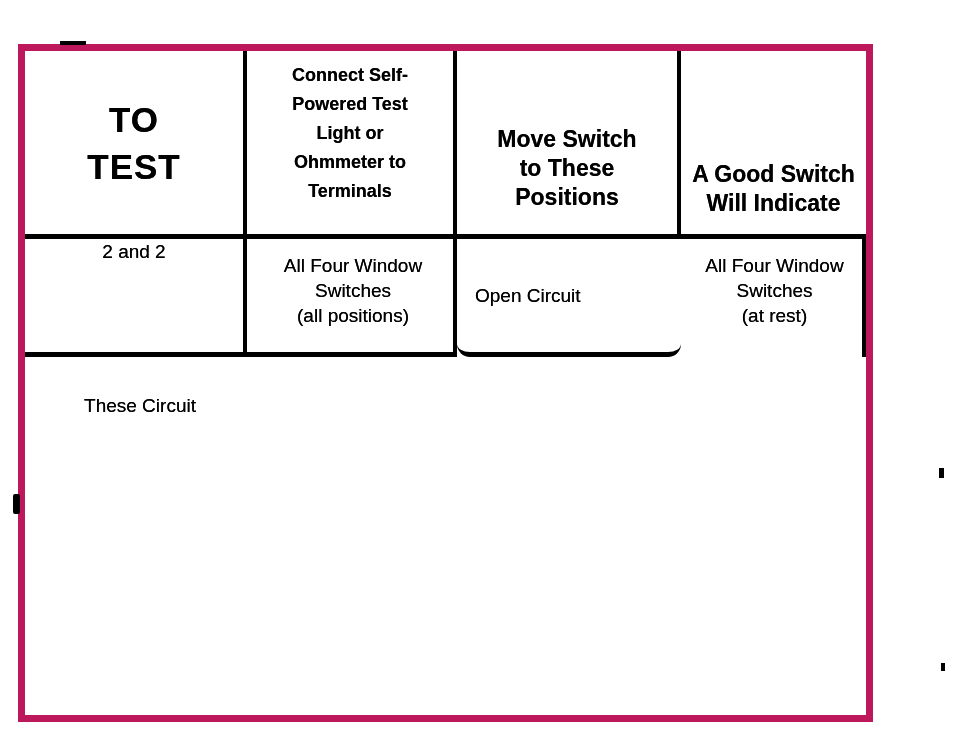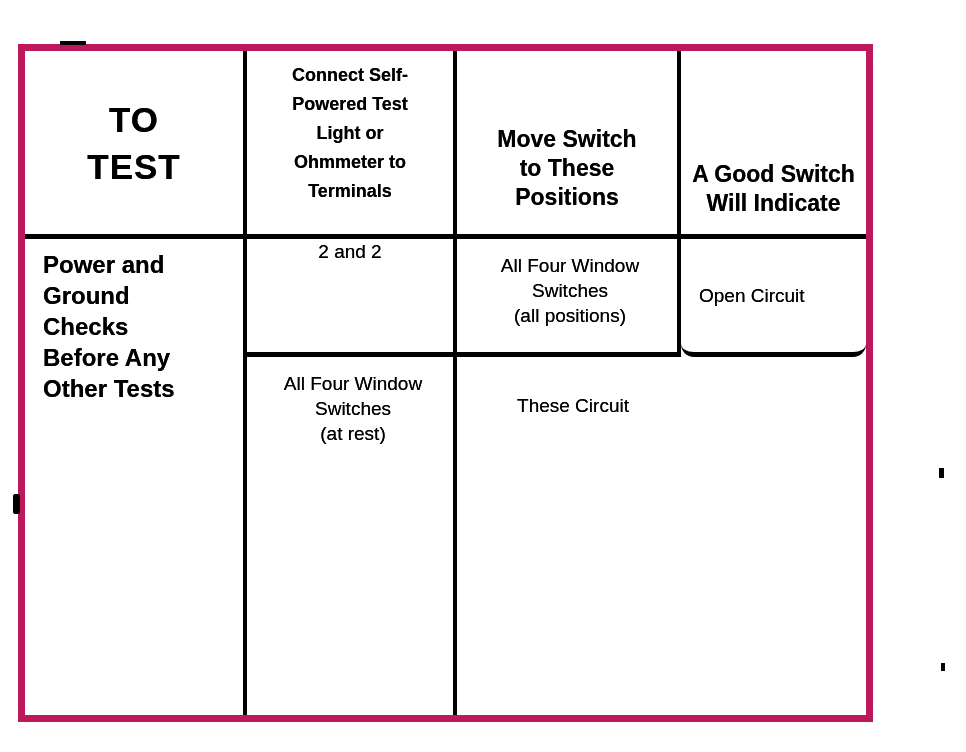--- a/index.html
+++ b/index.html
@@ -134,25 +134,20 @@
 Powered Test
 Light or
 Ohmmeter to
 Terminals</div>
     <div class="cell th th-move hline">Move Switch
 to These
 Positions</div>
     <div class="cell th th-good hline last-col">A Good Switch
 Will Indicate</div>
 
-    <div class="cell td-rowgroup">Power and
-Ground
-Checks
-Before Any
-Other Tests</div>
 
     <div class="cell td td-terminals-1 hline">2 and 2</div>
     <div class="cell td td-positions-1 hline">All Four Window
 Switches
 (all positions)</div>
     <div class="cell td td-indication-1 hline last-col">Open Circuit</div>
 
     <div class="cell td td-positions-2">All Four Window
 Switches
 (at rest)</div>

